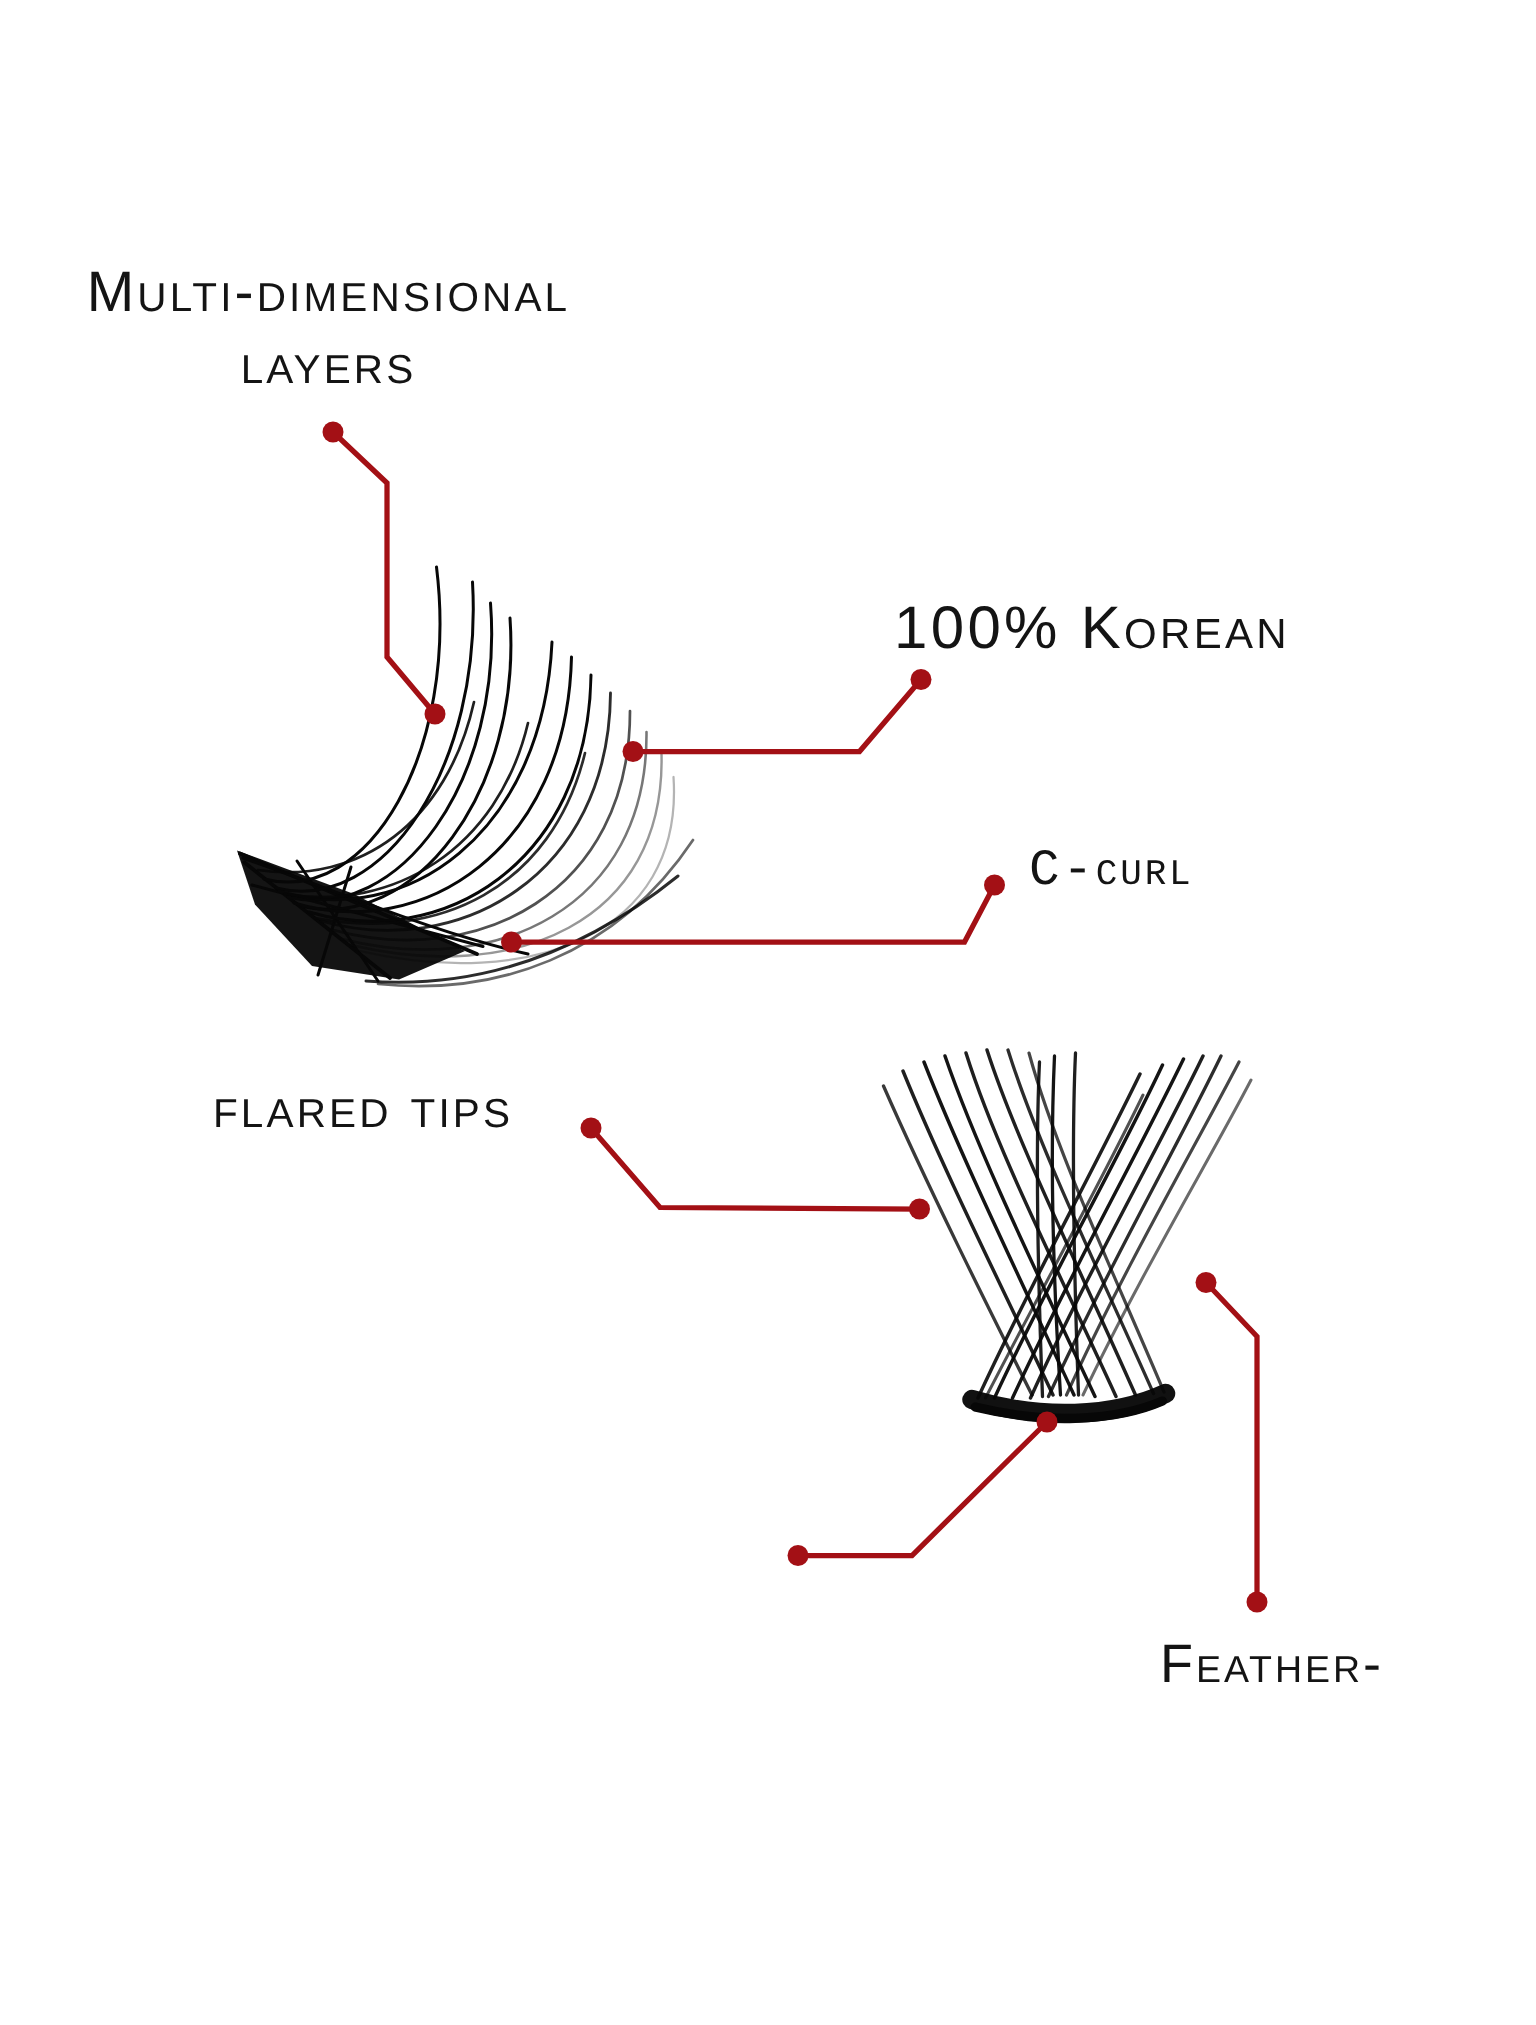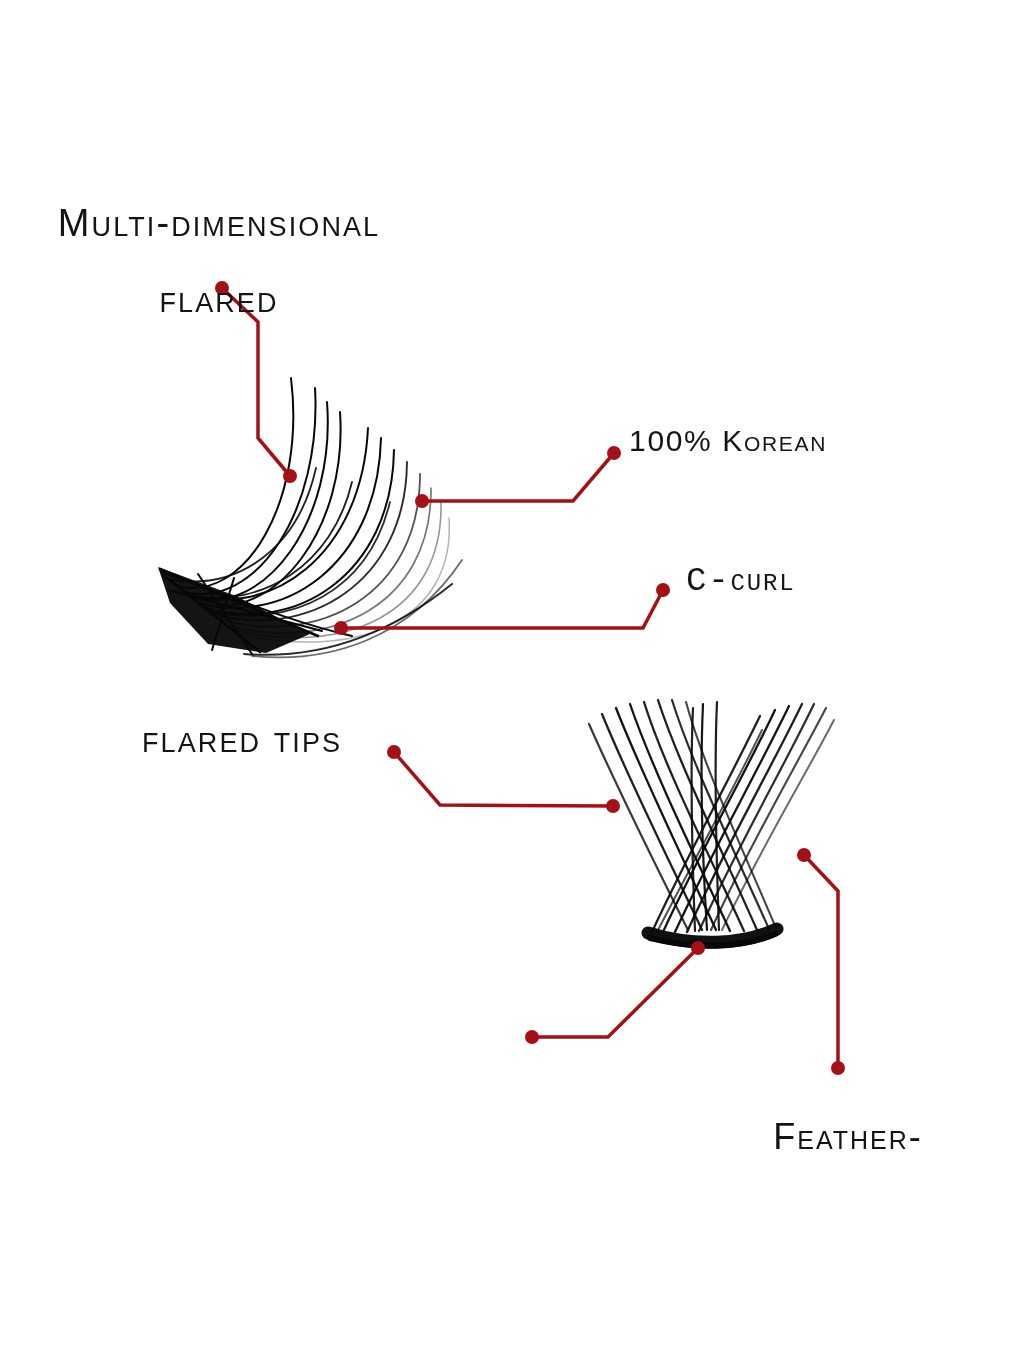--- a/index.html
+++ b/index.html
@@ -13,24 +13,24 @@
     color: #141414;
   }
   .label {
     position: absolute;
     font-variant: small-caps;
     letter-spacing: 0.055em;
     color: #141414;
     line-height: 1.26;
     white-space: nowrap;
   }
-  .label .ln { display: block; margin-top: 28px; }
+  .label .ln { display: block; }
   .label-center { text-align: center; }
   .lbl-multi   { left: 39px;  top: 172px;  width: 360px; font-size: 38px; }
-  .lbl-korean  { left: 568px; top: 394px;  width: 320px; font-size: 30px; }
+  .lbl-korean  { left: 568px; top: 394px;  width: 320px; font-size: 40px; }
   .lbl-ccurl   { left: 686px; top: 560px;  font-size: 34px; font-family: Liberation Mono, monospace; }
   .lbl-flared  { left: 142px; top: 716px;  font-size: 38px; }
   .lbl-band    { left: 258px; top: 996px;  width: 300px; font-size: 36px; }
   .lbl-feather { left: 723px; top: 1086px; width: 250px; font-size: 36px; }
   .art-layer, .callout-layer {
     position: absolute;
     left: 0; top: 0;
     width: 1024px;
     height: 1350px;
     pointer-events: none;
@@ -122,21 +122,21 @@
       </g>
       <g>
         <polyline points="804,855 838,891 838,1068" fill="none" stroke="#A31015" stroke-width="3.5" stroke-linejoin="miter"></polyline>
         <circle cx="804" cy="855" r="7" fill="#A31015"></circle>
         <circle cx="838" cy="1068" r="7" fill="#A31015"></circle>
       </g>
     </svg>
 
   <div class="label label-center lbl-multi">
     <span class="ln">Multi-dimensional</span>
-    <span class="ln">flared</span>
+    <span class="ln">layers</span>
   </div>
 
   <div class="label label-center lbl-korean">
     <span class="ln">100% Korean</span>
   </div>
 
   <div class="label lbl-ccurl">
     <span>C-curl</span>
   </div>
 

